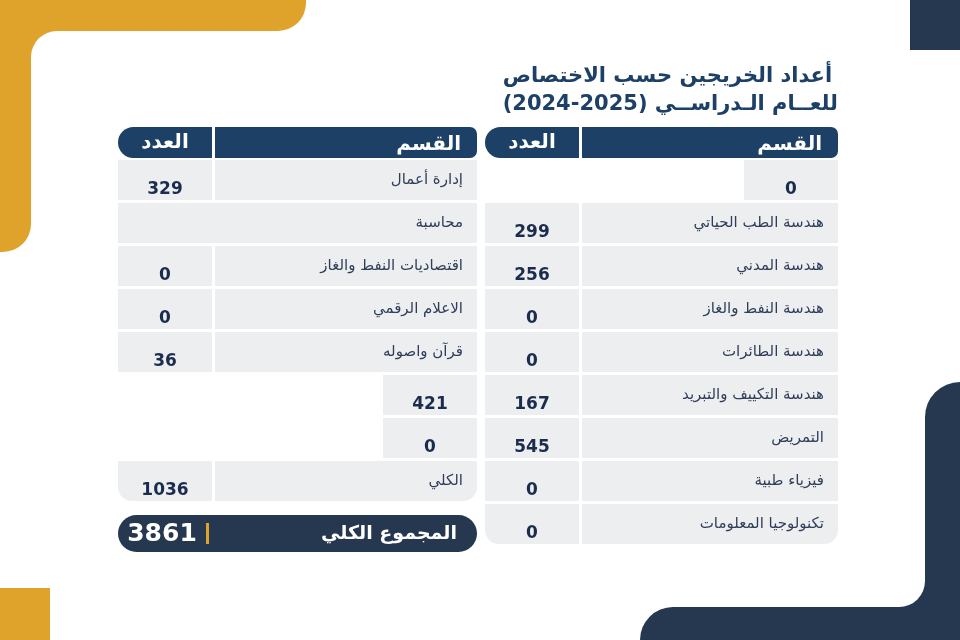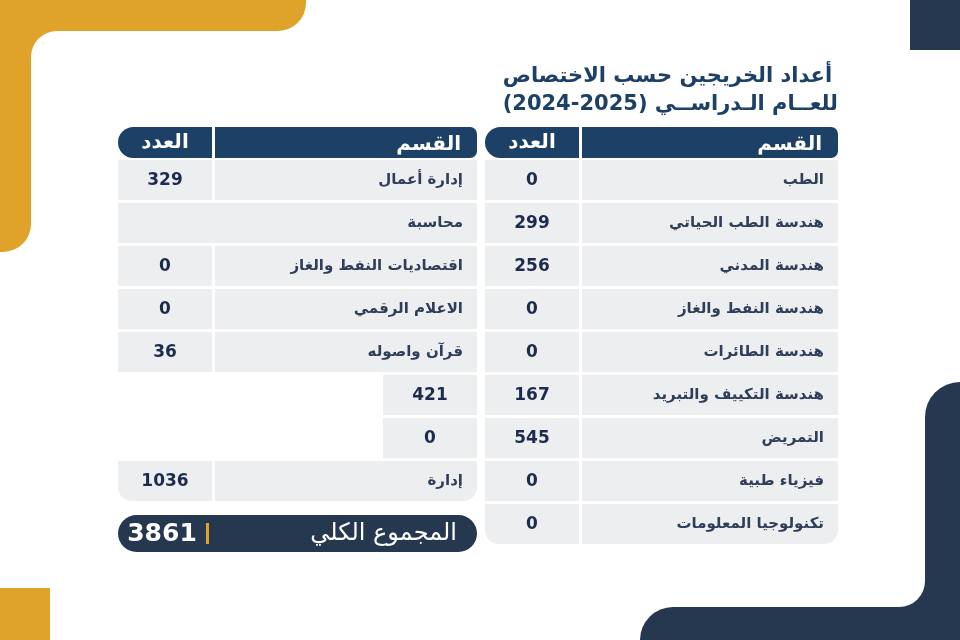--- a/index.html
+++ b/index.html
@@ -38,30 +38,30 @@
   .t-header{display:flex;height:31px;color:#fff;font-weight:bold;font-size:20px}
   .h-dept{flex:1;background:var(--navy);border-radius:0 7px 7px 0;
           display:flex;align-items:center;padding:4px 16px 3px 0}
   .h-div{width:3px;background:#fff}
   .h-count{width:94px;background:var(--navy);border-radius:16px 0 0 16px;
            display:flex;align-items:center;justify-content:center;padding-bottom:3px}
   .t-rows{margin-top:2px}
   .t-row{display:flex;height:40px;margin-top:3px;direction:rtl;gap:3px}
   .t-row:first-child{margin-top:0}
   .c-dept{flex:1;background:var(--row);display:flex;align-items:center;
-          padding:0 14px 2px 8px;font-size:15px;font-weight:bold;color:var(--label)}
-  .c-count{width:94px;background:var(--row);display:flex;align-items:center;
+          padding:0 14px 2px 8px;font-size:15px;font-weight:normal;color:var(--label)}
+  .c-count{width:94px;background:var(--row);display:flex;align-items:flex-end;
            justify-content:center;font-size:17px;font-weight:bold;color:var(--ink);padding-bottom:2px}
   .t-row:last-child .c-dept{border-radius:0 0 14px 0}
   .t-row:last-child .c-count{border-radius:0 0 0 14px}
 
   
   .total{left:118px;top:515px;width:359px;height:37px;background:var(--slate);
          border-radius:19px;display:flex;direction:rtl;align-items:center;color:#fff}
-  .total-label{flex:1;padding:0 20px 3px 0;font-size:24px;font-weight:normal}
+  .total-label{flex:1;padding:0 20px 3px 0;font-size:19px;font-weight:bold}
   .total-div{width:3px;height:21px;background:var(--gold)}
   .total-value{width:88px;text-align:center;font-size:25px;font-weight:bold;padding-bottom:3px}
 </style>
 </head>
 <body>
 
 <div class="canvas">
 
   <div class="abs tl-top"></div>
   <div class="abs tl-left"></div>
@@ -86,23 +86,20 @@
       <div class="h-dept">
         <span>القسم</span>
       </div>
       <div class="h-div"></div>
       <div class="h-count">
         <span>العدد</span>
       </div>
     </div>
     <div class="t-rows">
   <div class="t-row">
-    <div class="c-dept">
-      <span>الطب</span>
-    </div>
     <div class="c-count">
       <span>0</span>
     </div>
   </div>
 
   <div class="t-row">
     <div class="c-dept">
       <span>هندسة الطب الحياتي</span>
     </div>
     <div class="c-count">
@@ -235,21 +232,21 @@
   </div>
 
   <div class="t-row">
     <div class="c-count">
       <span>0</span>
     </div>
   </div>
 
   <div class="t-row">
     <div class="c-dept">
-      <span>إدارة</span>
+      <span>الكلي</span>
     </div>
     <div class="c-count">
       <span>1036</span>
     </div>
   </div>
 </div>
   </div>
 
   <div class="abs total">
     <div class="total-label">المجموع الكلي</div>

